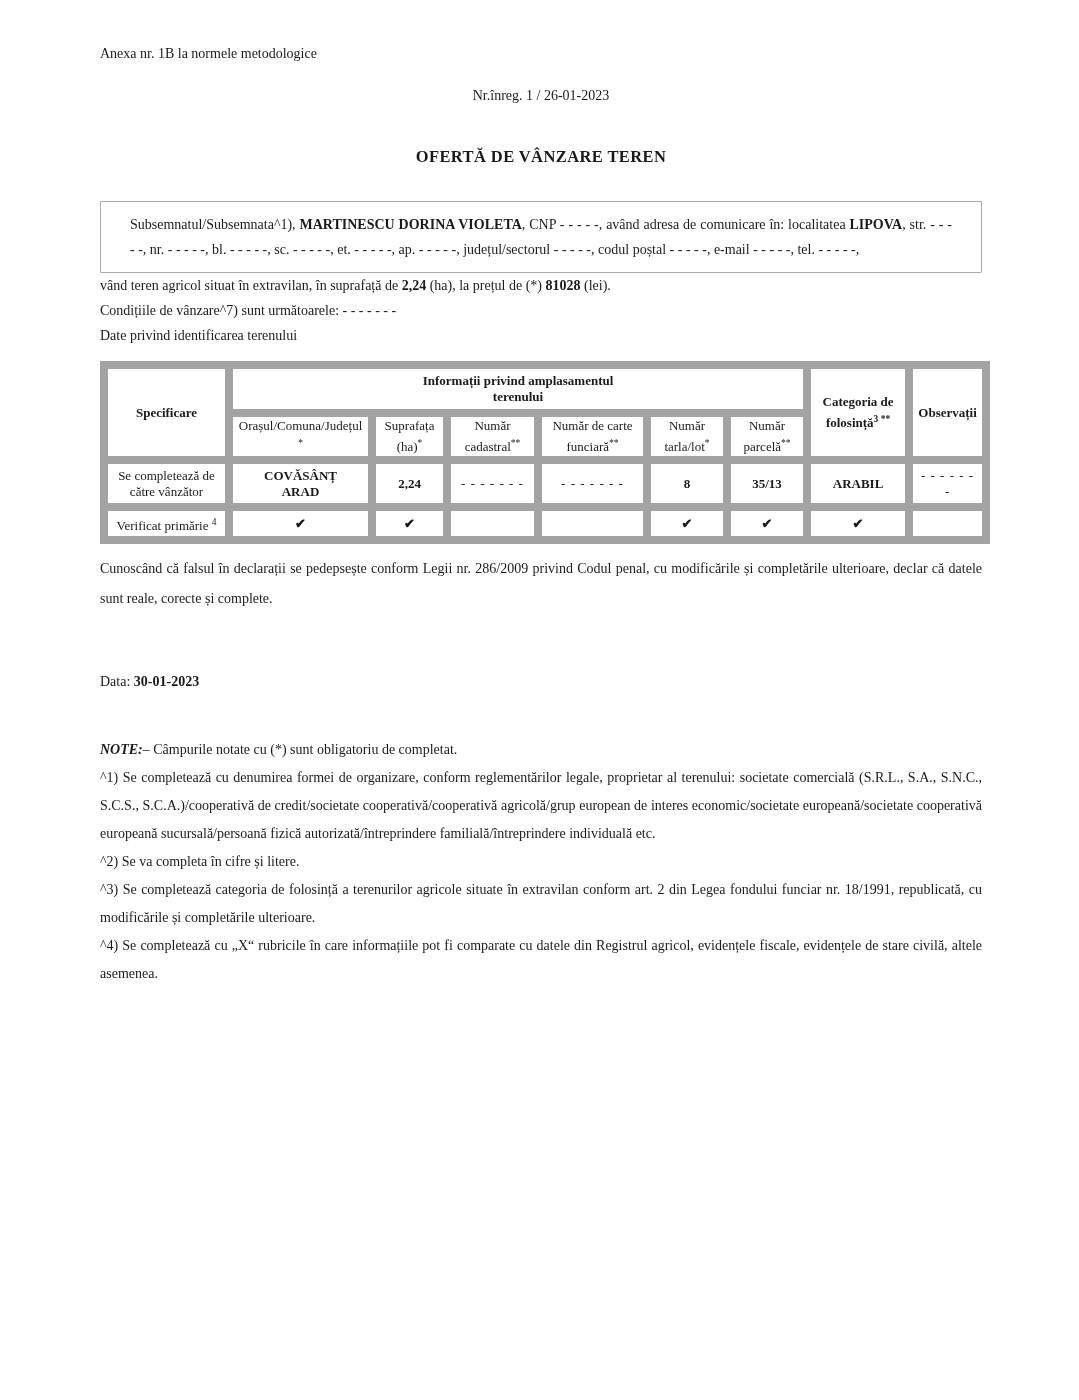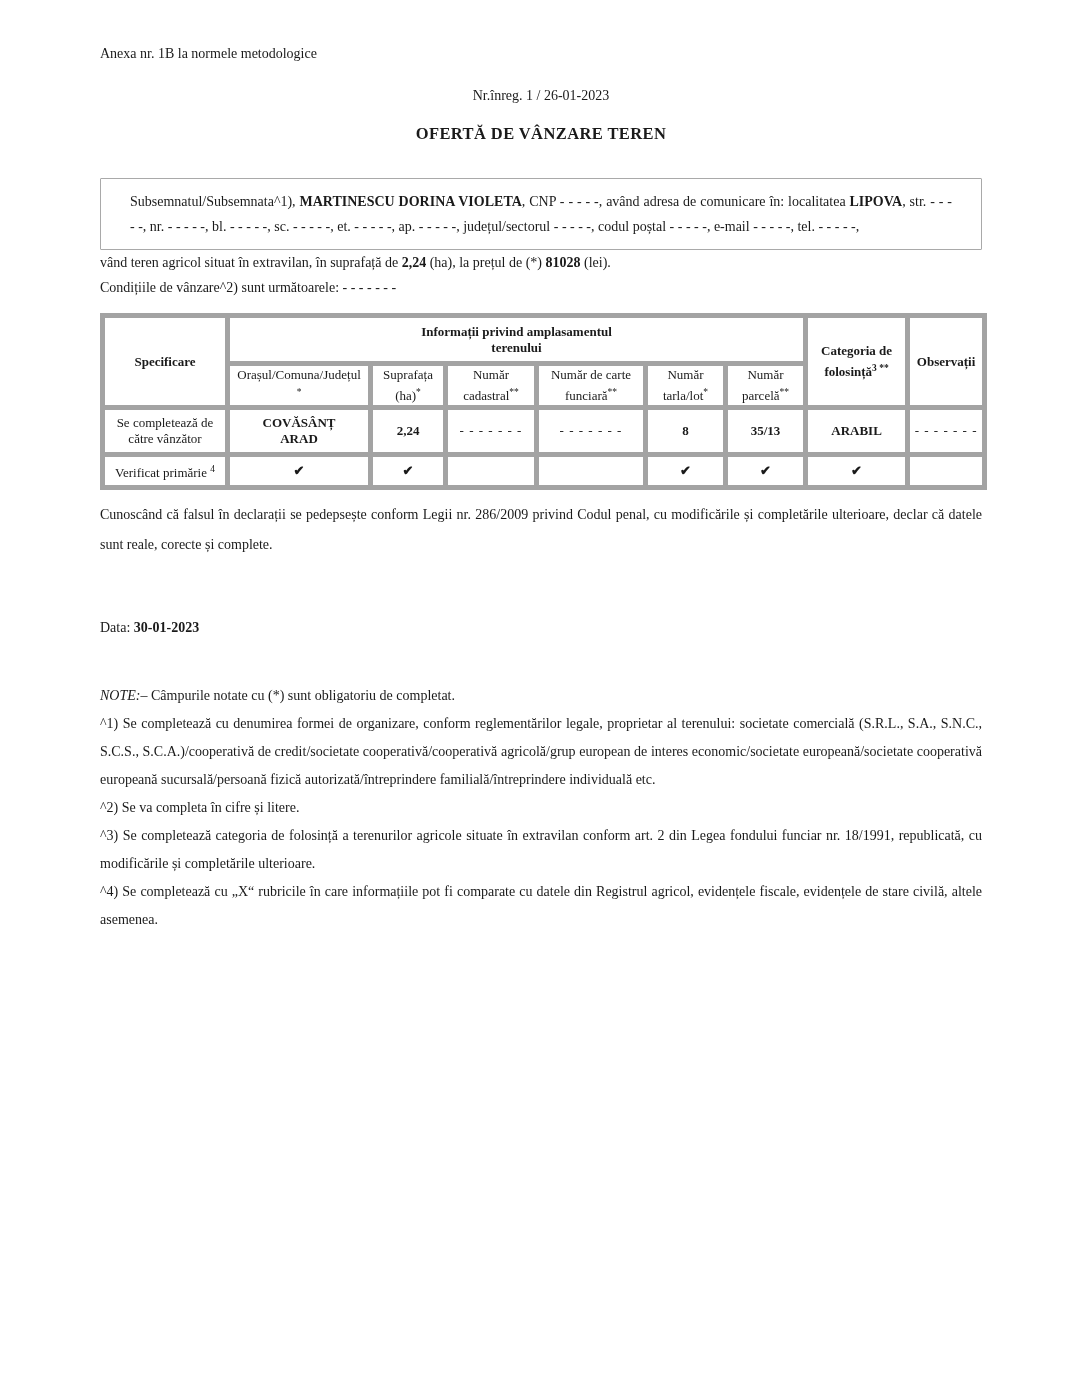--- a/index.html
+++ b/index.html
@@ -16,21 +16,21 @@
   }
   .content {
     position: absolute;
     left: 100px;
     top: 0;
     width: 882px;
   }
   .annex { margin-top: 46px; }
   .regno { margin-top: 26px; text-align: center; }
   .doc-title {
-    margin-top: 20px;
+    margin-top: 43px;
     text-align: center;
     font-weight: bold;
     font-size: 16.5px;
     letter-spacing: 0.4px;
   }
   .intro-box {
     margin-top: 34px;
     border: 1px solid #a9a9a9;
     border-radius: 1px;
     padding: 10px 29px;
@@ -41,21 +41,21 @@
   .para { line-height: 25px; text-align: justify; }
   .para div { white-space: normal; }
 
   table.land {
     margin-top: 13px;
     width: 882px;
     table-layout: fixed;
     border-collapse: collapse;
   }
   table.land td {
-    border: 5px solid #a3a3a3;
+    border: 8px solid #a3a3a3;
     text-align: center;
     vertical-align: middle;
     padding: 1px 4px;
     font-size: 13px;
     line-height: 16px;
   }
   table.land tr.hdr-top td { height: 48px; }
   table.land tr.hdr-sub td { height: 43px; }
   table.land tr.row-data td { height: 47px; }
   table.land tr.row-check td { height: 33px; }
@@ -71,39 +71,40 @@
   td .sub-l2 { margin-top: 1px; }
   sup { font-size: 9.5px; }
   td.val { font-weight: bold; font-size: 13.5px; }
   td.dash { font-weight: normal; letter-spacing: 1px; }
   td.chk { font-weight: bold; font-size: 15px; }
 
   .decl { margin-top: 10px; line-height: 30px; text-align: justify; }
   .date-line { margin-top: 60px; }
   .notes { margin-top: 46px; line-height: 28px; }
   .notes p { text-align: justify; }
-  .note-label { font-weight: normal; font-style: italic; }
+  .note-label { font-weight: bold; font-style: italic; }
 </style>
 </head>
 <body>
 
 <div class="page">
   <div class="content">
 
     <div class="annex">Anexa nr. 1B la normele metodologice</div>
 
     <div class="regno">Nr.înreg. 1 / 26-01-2023</div>
 
     <div class="doc-title">OFERTĂ DE VÂNZARE TEREN</div>
 
     <p class="intro-box"><span>Subsemnatul/Subsemnata^1), </span><span class="b">MARTINESCU DORINA VIOLETA</span><span>, CNP - - - - -, având adresa de comunicare în: localitatea </span><span class="b">LIPOVA</span><span>, str. - - - - -, nr. - - - - -, bl. - - - - -, sc. - - - - -, et. - - - - -, ap. - - - - -, județul/sectorul - - - - -, codul poștal - - - - -, e-mail - - - - -, tel. - - - - -,</span></p>
 
     <div class="para">
       <div><span>vând teren agricol situat în extravilan, în suprafață de </span><span class="b">2,24</span><span> (ha), la prețul de (*) </span><span class="b">81028</span><span> (lei).</span></div>
-      <div>Condițiile de vânzare^2) sunt următoarele: - - - - - - -</div>
+      <div>Condițiile de vânzare^7) sunt următoarele: - - - - - - -</div>
+      <div>Date privind identificarea terenului</div>
     </div>
 
     <table class="land">
       <colgroup>
         <col style="width:125px">
           <col style="width:143px">
           <col style="width:75px">
         <col style="width:91px">
           <col style="width:109px">
           <col style="width:80px">

